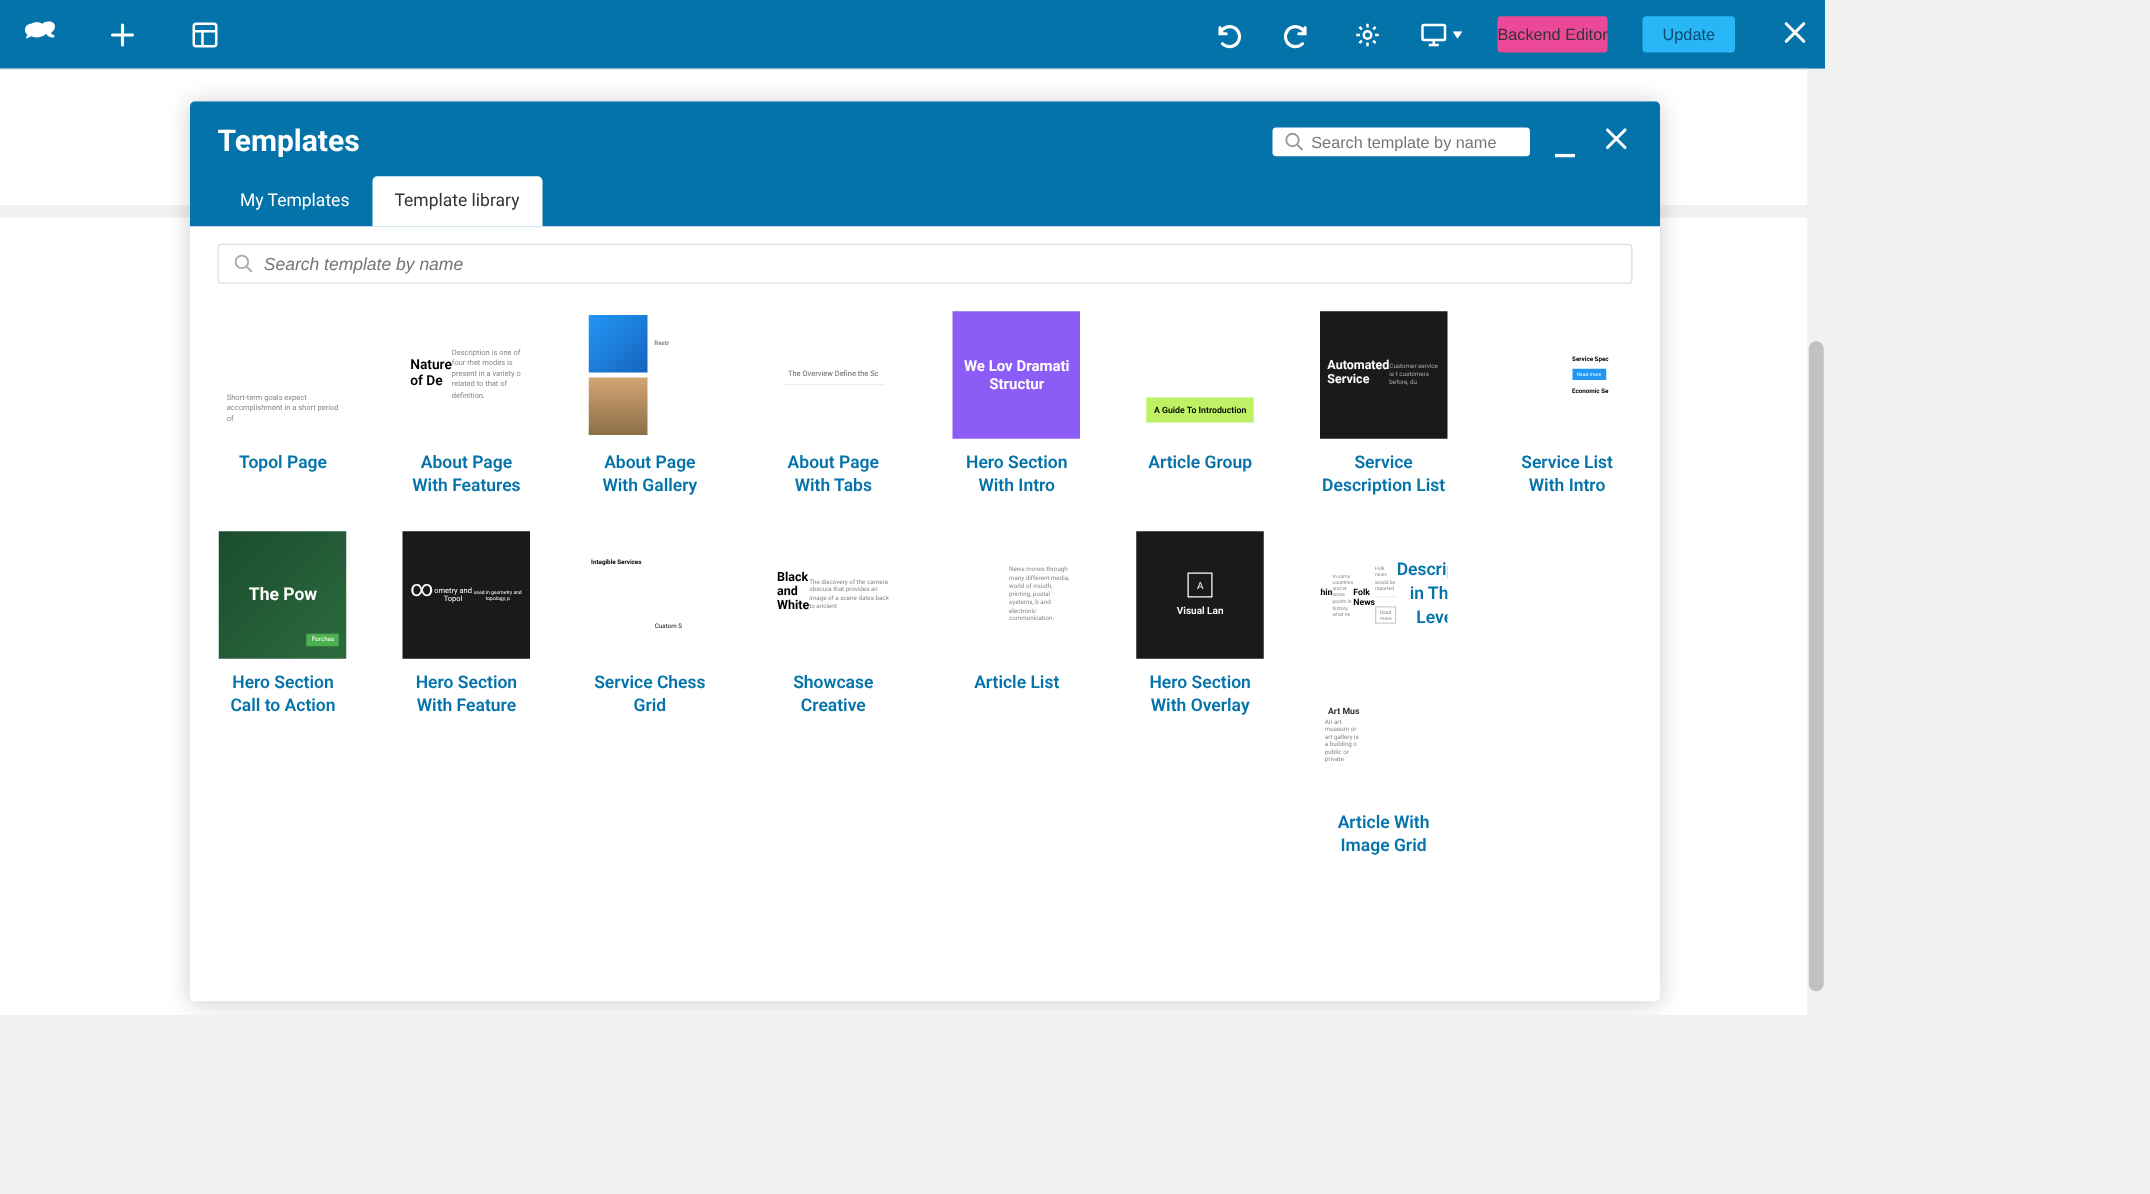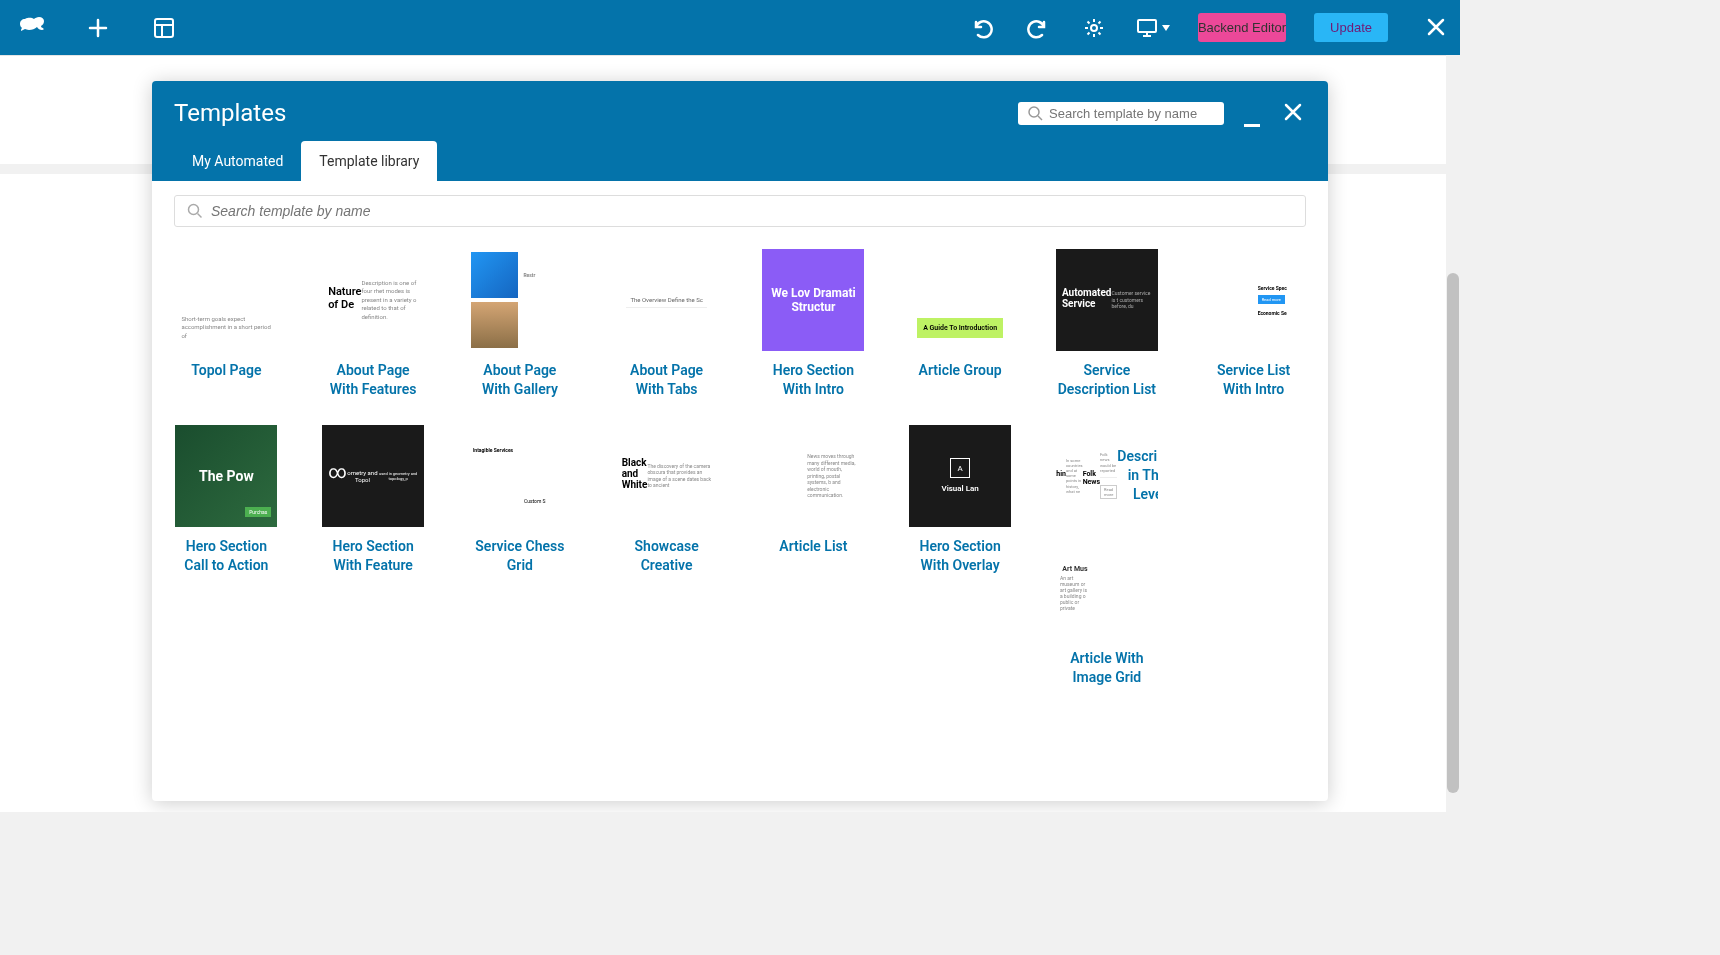--- a/index.html
+++ b/index.html
@@ -3,30 +3,30 @@
 <meta charset="utf-8">
 <style>
 * { margin: 0; padding: 0; box-sizing: border-box; }
 body { font-family: -apple-system, BlinkMacSystemFont, "Segoe UI", Roboto, Helvetica, Arial, sans-serif; background: #f1f1f1; width: 1460px; height: 812px; overflow: hidden; position: relative; }
 
 .topbar { background: #0473aa; height: 55px; display: flex; align-items: center; justify-content: space-between; padding: 0 14px 0 18px; }
 .topbar-left { display: flex; align-items: center; gap: 38px; }
 .topbar-right { display: flex; align-items: center; gap: 28px; }
 .topbar .icon-btn { color: #fff; cursor: pointer; display: flex; align-items: center; justify-content: center; width: 28px; height: 28px; }
 .btn-backend { background: #ec4899; color: #333; border: none; padding: 7px 0; border-radius: 3px; font-size: 13px; cursor: pointer; font-weight: 500; }
-.btn-update { background: #29b6f6; color: #701a75; border: none; padding: 7px 16px; border-radius: 3px; font-size: 13px; cursor: pointer; font-weight: 500; }
+.btn-update { background: #29b6f6; color: #0c4a6e; border: none; padding: 7px 16px; border-radius: 3px; font-size: 13px; cursor: pointer; font-weight: 500; }
 .topbar .close { color: #fff; font-size: 26px; cursor: pointer; margin-left: 10px; }
 
 .page { position: absolute; top: 55px; left: 0; right: 14px; bottom: 0; background: #fff; border-top: 1px solid #e5e5e5; }
 .gray-bar { position: absolute; left:0; top:108px; right:0; height:10px; background:#f1f1f1; }
 
 .modal { position: absolute; top: 81px; left: 152px; width: 1176px; height: 720px; background: #fff; box-shadow: 0 2px 20px rgba(0,0,0,0.2); border-radius: 4px; overflow: hidden; display:flex; flex-direction:column; }
 .modal-header { background: #0473aa; padding: 18px 22px 0 22px; color: #fff; }
 .modal-titlebar { display:flex; align-items:center; justify-content:space-between; margin-bottom: 14px; }
-.modal-title { font-size: 24px; font-weight: 400; text-align: center; }
+.modal-title { font-size: 24px; font-weight: 700; text-align: center; }
 .modal-actions { display:flex; align-items:center; gap: 14px; }
 .header-search { background:#fff; border-radius:3px; display:flex; align-items:center; padding:4px 10px; width:206px; }
 .header-search input { border:none; outline:none; font-size:13px; width:100%; color:#888; }
 .header-search svg { flex-shrink:0; margin-right:6px; }
 .minimize { color:#fff; cursor:pointer; font-size:22px; padding:0 6px; position:relative; top:6px; }
 .modal-close { color:#fff; cursor:pointer; font-size:22px; padding:0 4px; }
 .tabs { display:flex; gap:0; }
 .tab { padding: 12px 18px; font-size: 14px; cursor:pointer; border-radius: 4px 4px 0 0; color:#fff; }
 .tab.active { background:#fff; color:#333; }
 
@@ -188,21 +188,21 @@
             </svg>
         </span>
         <span class="modal-close">
           <svg width="18" height="18" viewBox="0 0 18 18">
               <path stroke="#fff" stroke-width="2.5" stroke-linecap="round" d="M2 2l14 14M16 2L2 16"></path>
             </svg>
         </span>
       </div>
     </div>
     <div class="tabs">
-      <div class="tab">My Automated</div>
+      <div class="tab">My Templates</div>
       <div class="tab active">Template library</div>
     </div>
   </div>
 
   <div class="modal-body">
     <div class="body-search">
       <svg width="16" height="16" viewBox="0 0 16 16">
           <circle cx="6.5" cy="6.5" r="5" fill="none" stroke="#aaa" stroke-width="1.5"></circle>
           <path stroke="#aaa" stroke-width="1.5" d="M10.5 10.5l4 4"></path>
         </svg>

